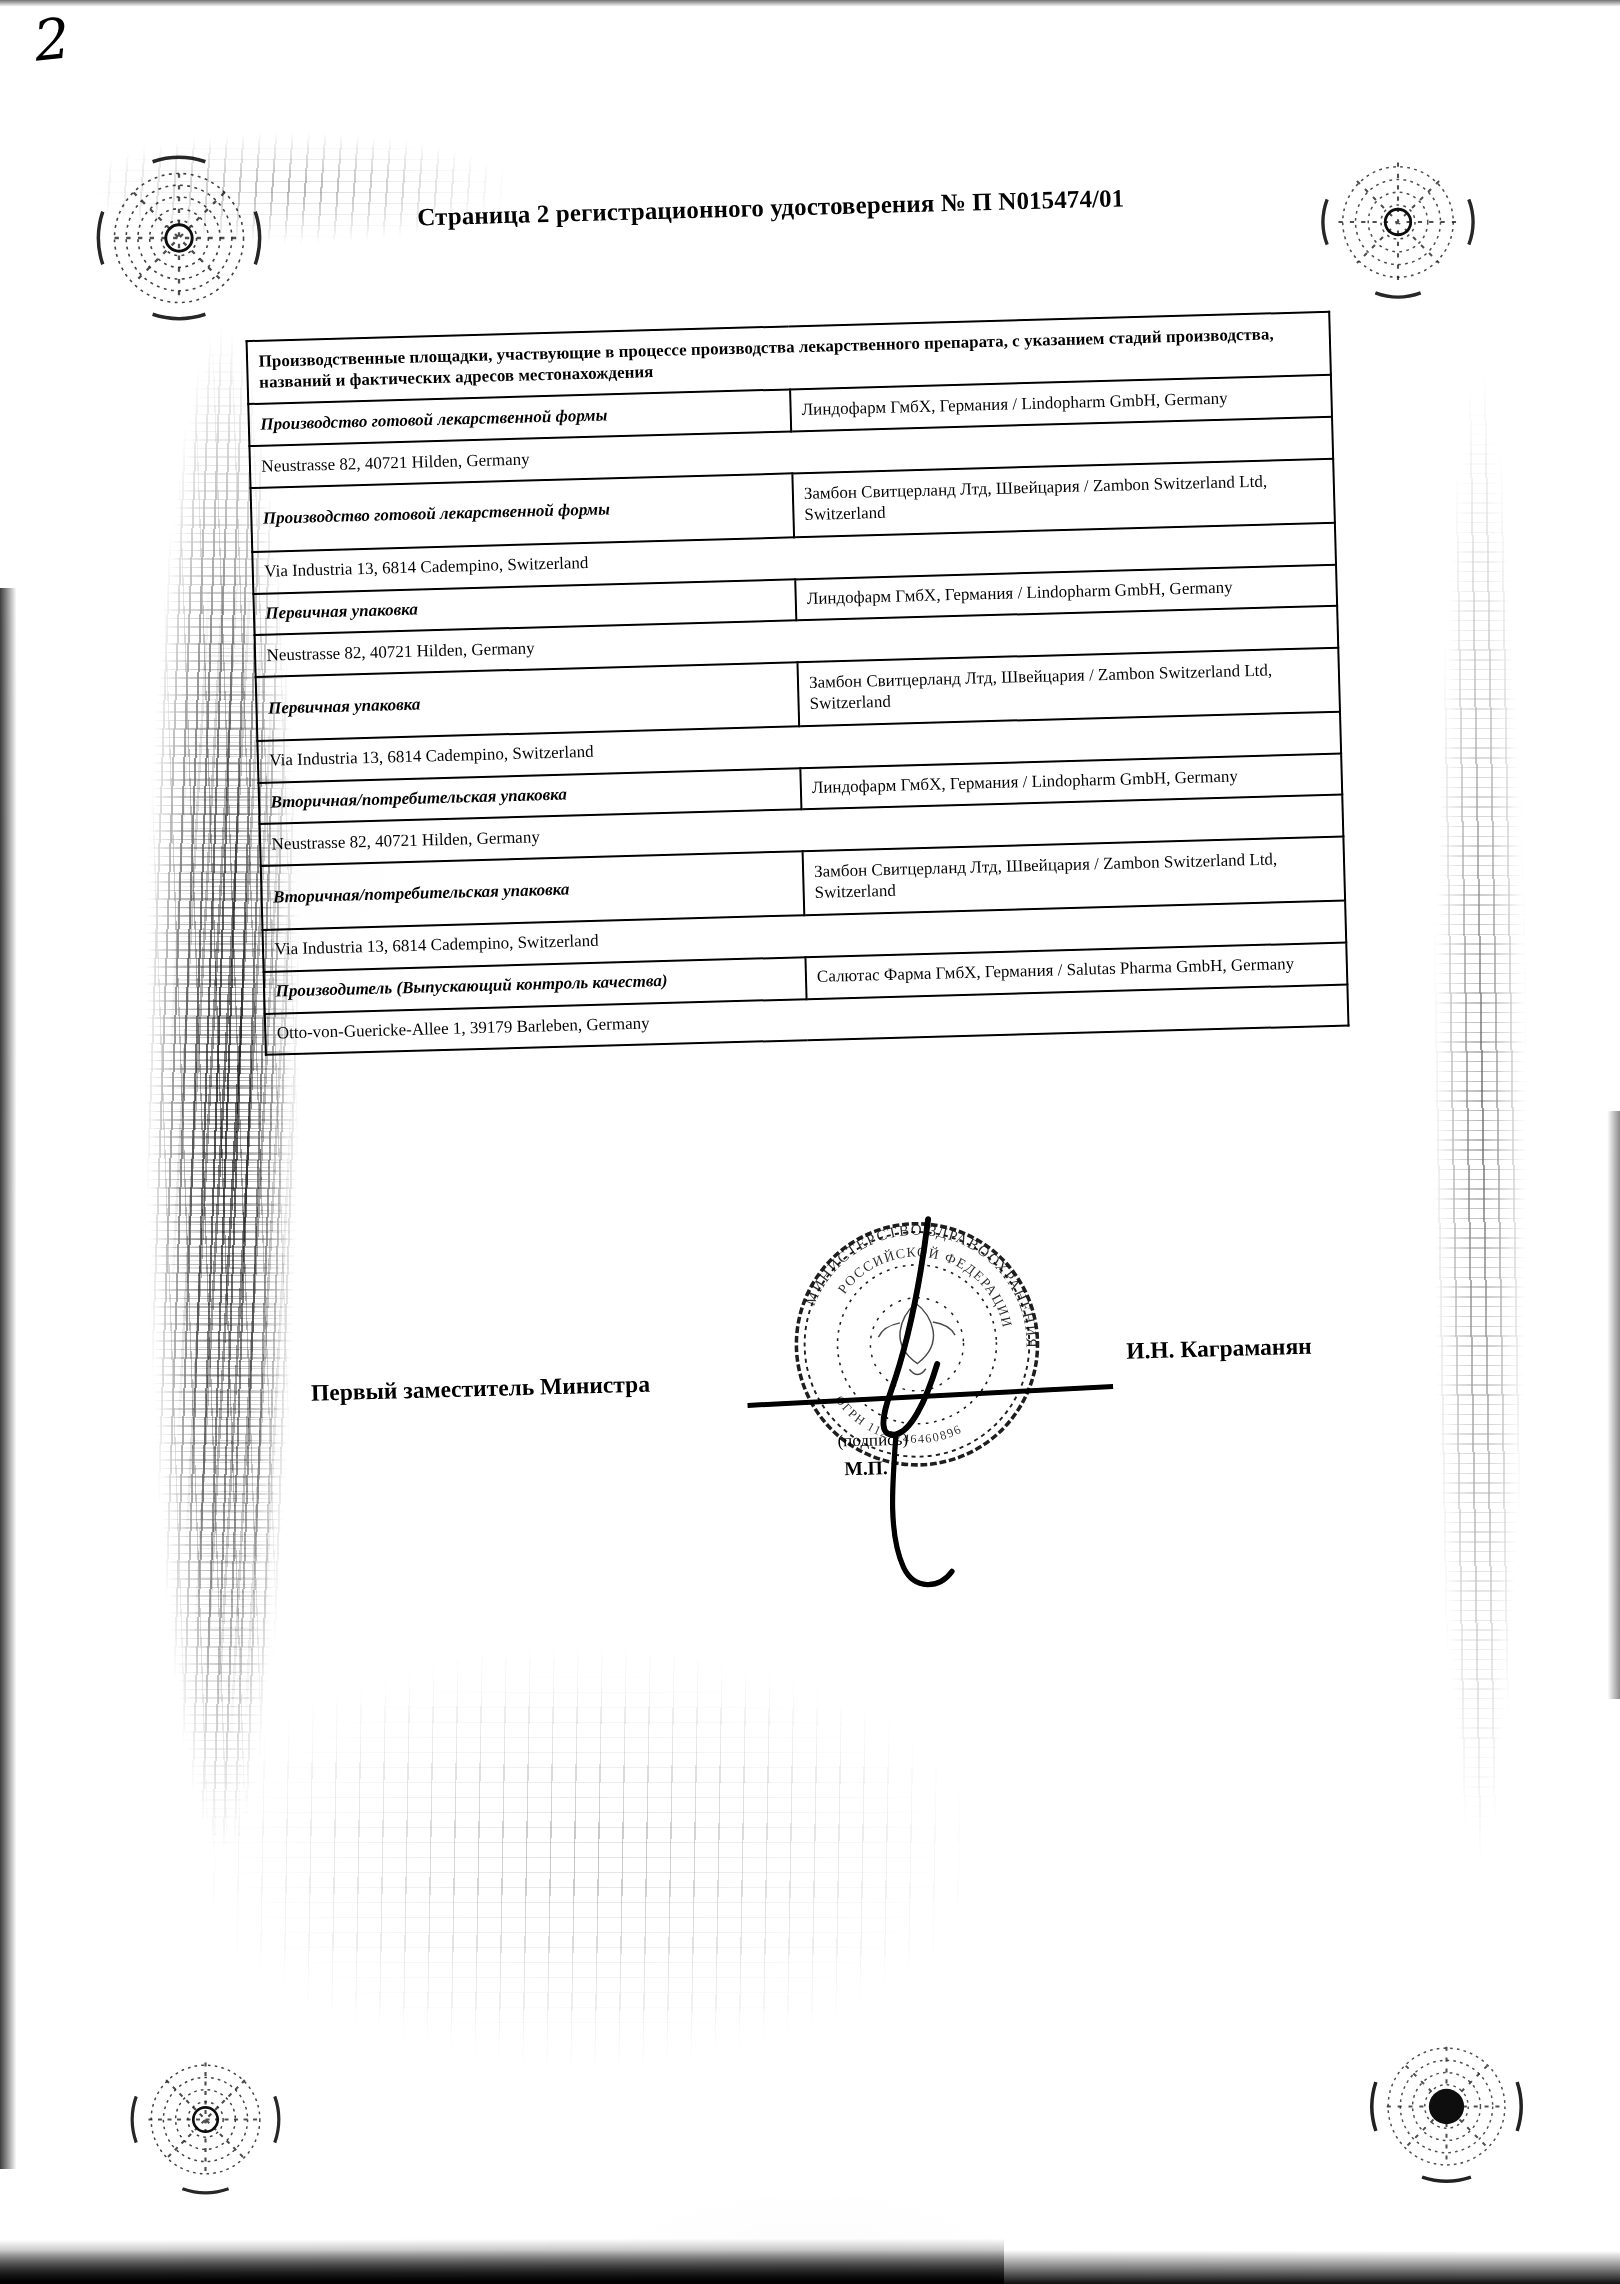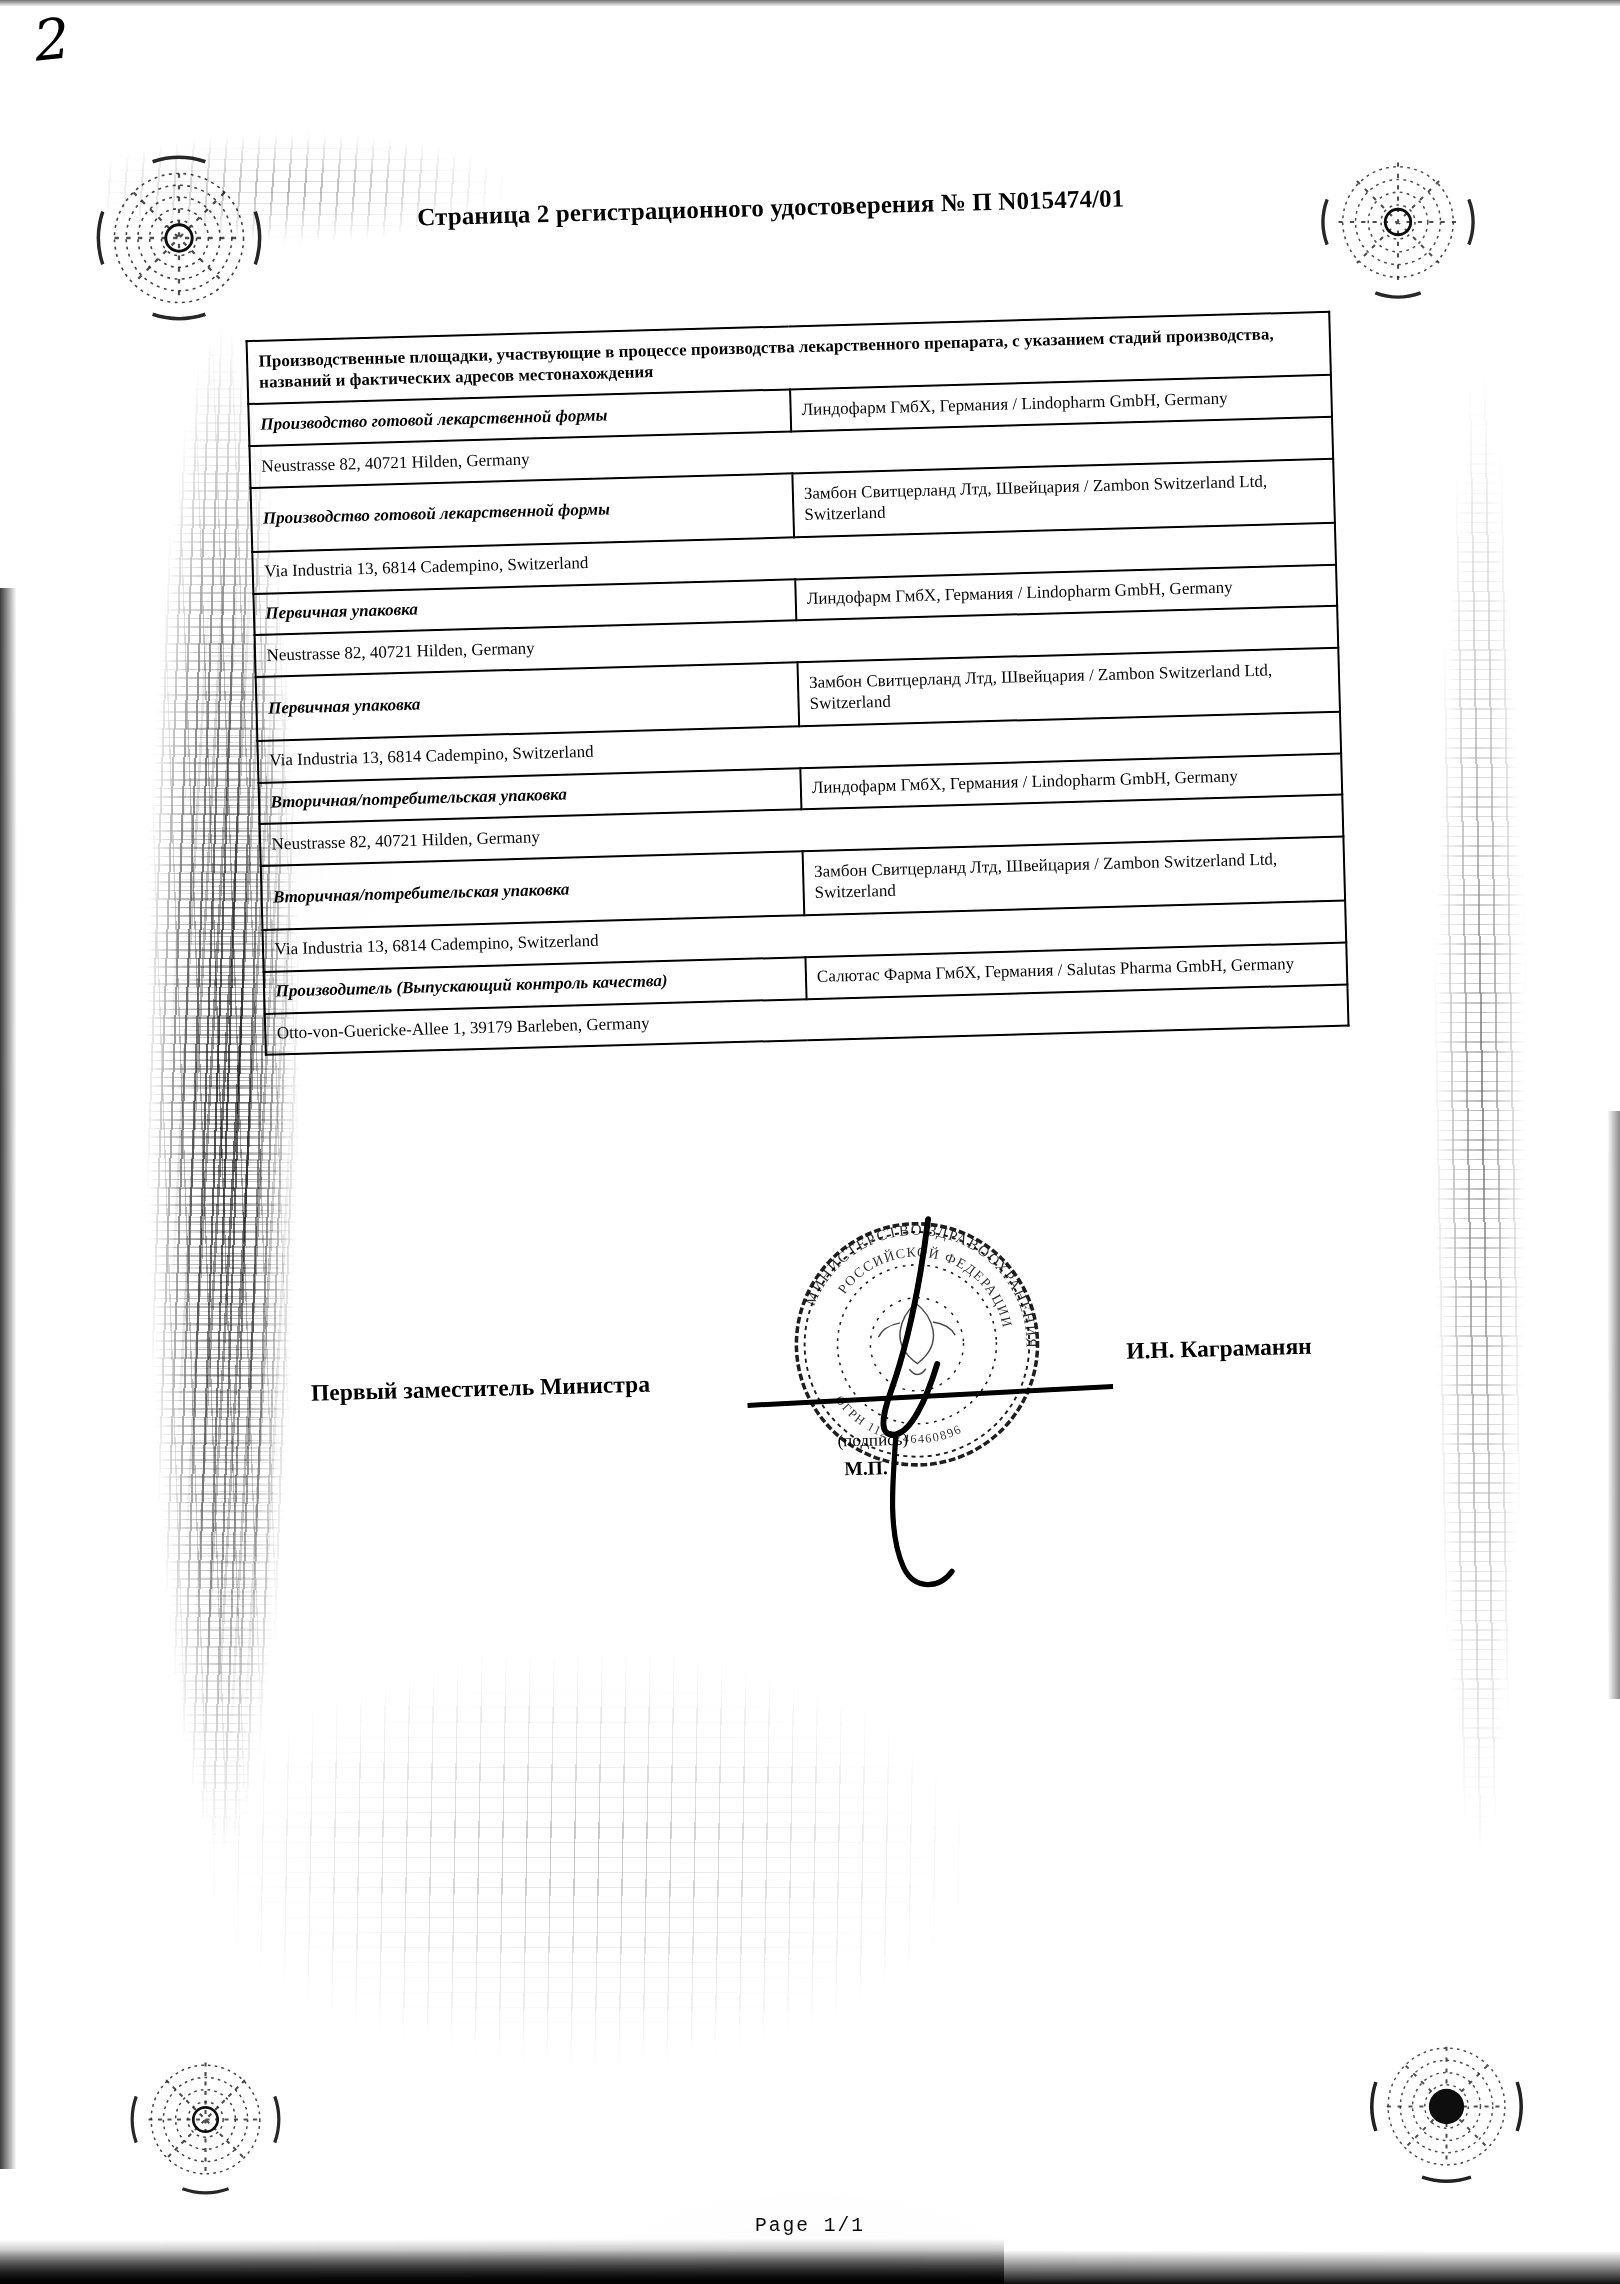--- a/index.html
+++ b/index.html
@@ -411,16 +411,15 @@
   <div class="speckle sp-left2"></div>
   <div class="speckle sp-right"></div>
   <div class="speckle sp-bottom"></div>
 
   <div class="edge edge-top"></div>
   <div class="edge edge-left"></div>
   <div class="edge edge-right"></div>
   <div class="edge edge-bottom"></div>
   <div class="edge edge-bottom2"></div>
 
-  <div id="footer">Page 1/1</div>
 
 </div>
 
 
 </body></html>

